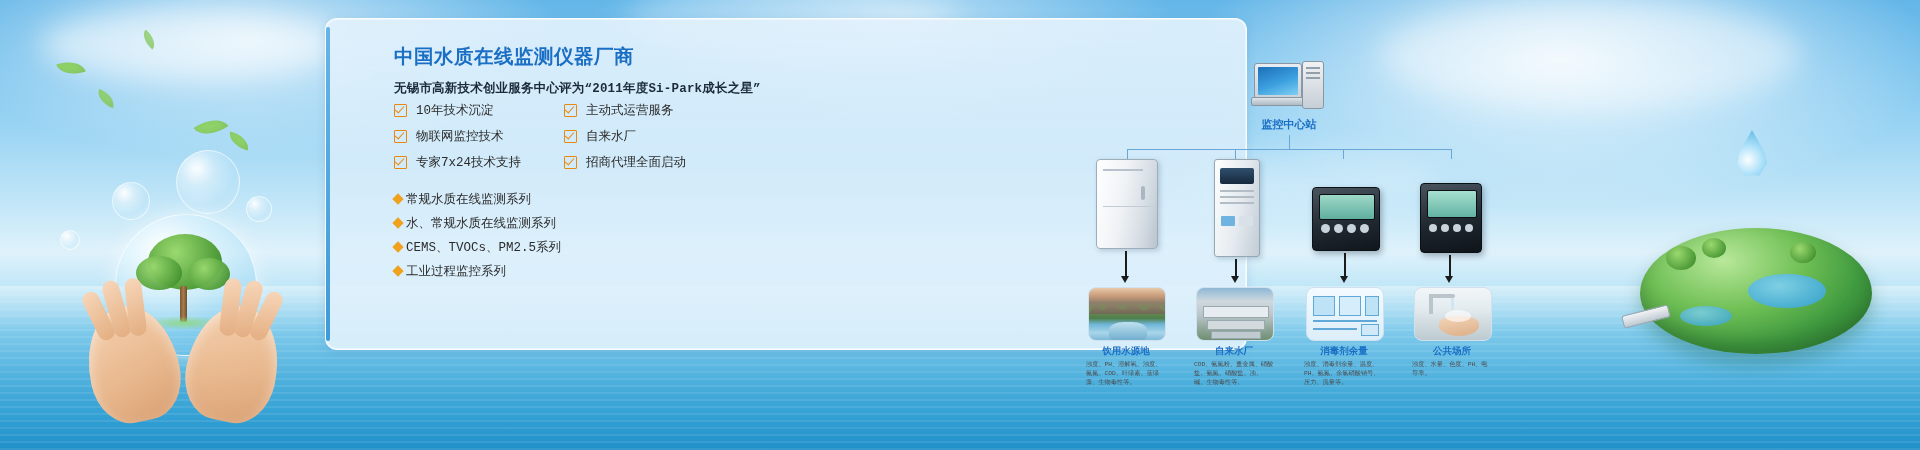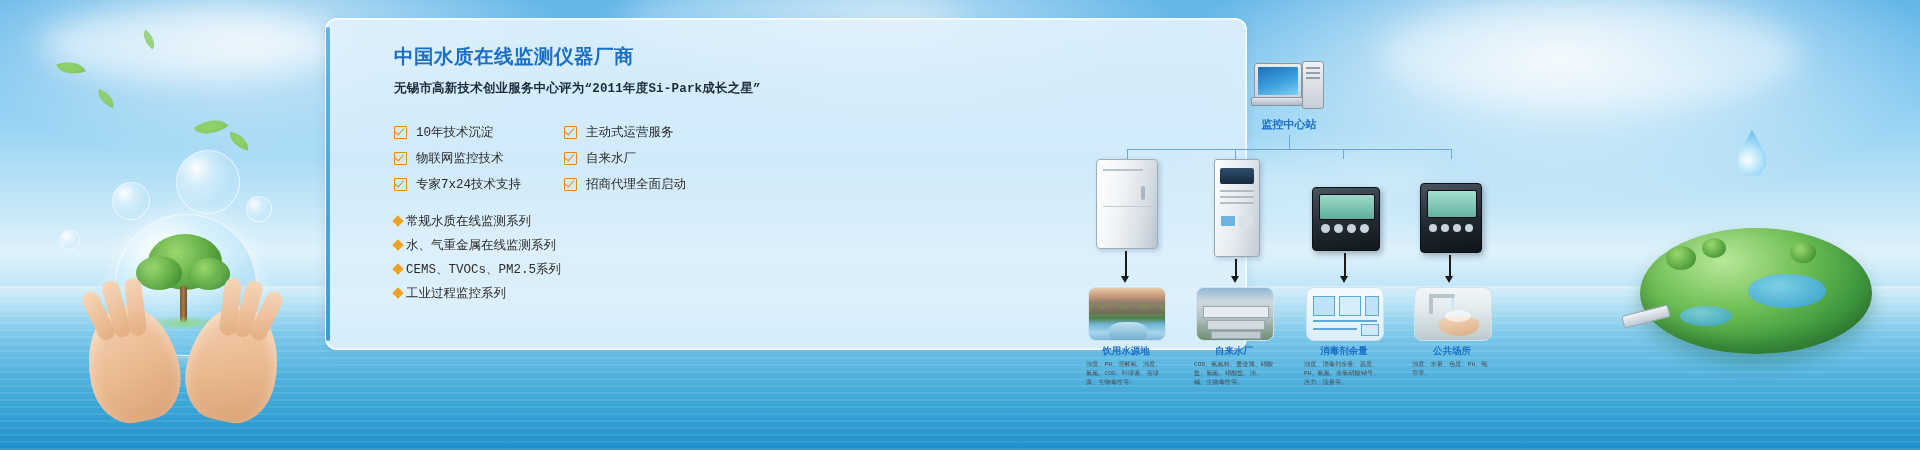--- a/index.html
+++ b/index.html
@@ -53,21 +53,21 @@
   #panel{position:absolute;left:325px;top:18px;width:920px;height:330px;
     border-radius:12px;border:1px solid rgba(255,255,255,.85);
     background:linear-gradient(180deg, rgba(226,241,252,.92) 0%, rgba(214,236,250,.88) 45%, rgba(226,242,252,.90) 100%);
     box-shadow:0 2px 10px rgba(60,130,180,.18), inset 0 0 0 1px rgba(255,255,255,.45);font-family:Liberation Mono, monospace;}
   #panel:before{content:"";position:absolute;left:0;top:8px;bottom:8px;width:4px;border-radius:4px;
     background:linear-gradient(180deg,#64b4e6,#3f9ad8);}
   
   #textcol{position:absolute;left:68px;top:28px;width:340px;}
   .h1{color:#1a6fc4;font-size:19.5px;font-weight:bold;letter-spacing:.5px;line-height:1.2;}
   .sub{color:#1b2b3a;font-size:12.5px;font-weight:bold;margin-top:10px;letter-spacing:.2px;white-space:nowrap;}
-  #checks{margin-top:22px;display:flex;flex-wrap:wrap;width:340px;}
+  #checks{display:flex;flex-wrap:wrap;width:340px;}
   .chk{display:flex;align-items:center;width:170px;height:26px;margin-bottom:0;}
   .chkbox{width:11px;height:11px;border:1.4px solid #e8890f;border-radius:1px;position:relative;flex:0 0 auto;}
   .chkbox:after{content:"";position:absolute;left:1.5px;top:-1px;width:4px;height:8px;
     border:solid #e8890f;border-width:0 1.6px 1.6px 0;transform:rotate(42deg);}
   .chktxt{font-size:12.5px;color:#2b2b2b;margin-left:9px;white-space:nowrap;}
   .h2{color:#1a6fc4;font-size:17px;font-weight:bold;margin-top:18px;letter-spacing:.3px;white-space:nowrap;}
   #bullets{margin-top:12px;}
   .bl{display:flex;align-items:center;height:24px;}
   .dia{width:8px;height:8px;background:#f0a11e;transform:rotate(45deg);flex:0 0 auto;}
   .bltxt{font-size:12.5px;color:#2b2b2b;margin-left:4px;white-space:nowrap;}
@@ -181,21 +181,21 @@
     </div>
 
 
     <div id="bullets">
       <div class="bl">
         <span class="dia"></span>
         <span class="bltxt">常规水质在线监测系列</span>
       </div>
       <div class="bl">
         <span class="dia"></span>
-        <span class="bltxt">水、气重金属在线监测系列</span>
+        <span class="bltxt">水、常规水质在线监测系列</span>
       </div>
       <div class="bl">
         <span class="dia"></span>
         <span class="bltxt">CEMS、TVOCs、PM2.5系列</span>
       </div>
       <div class="bl">
         <span class="dia"></span>
         <span class="bltxt">工业过程监控系列</span>
       </div>
     </div>

